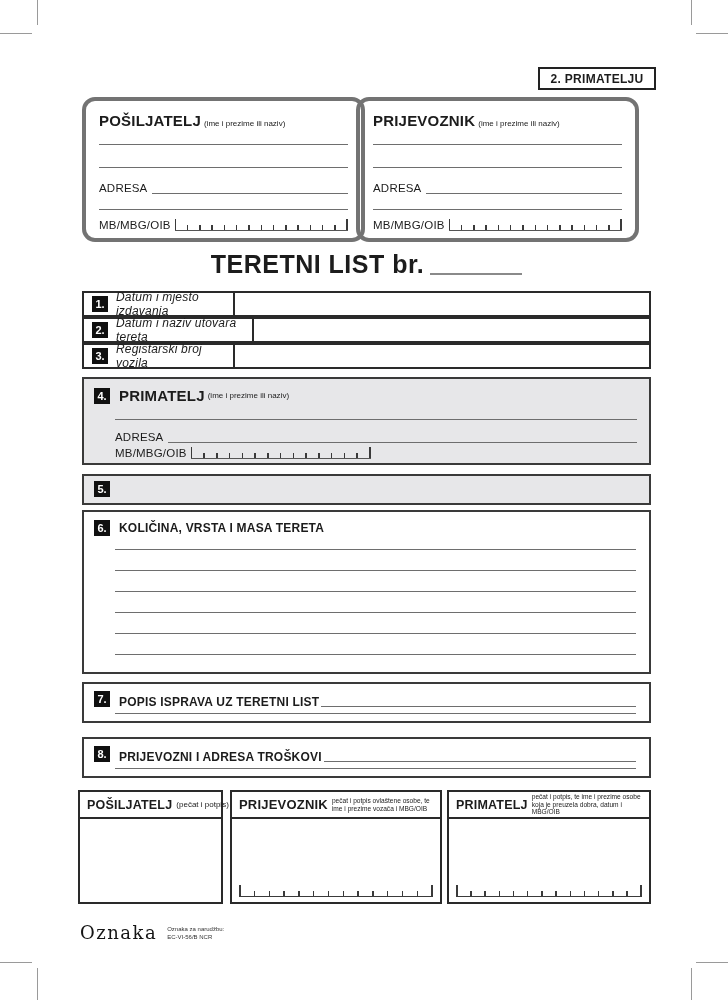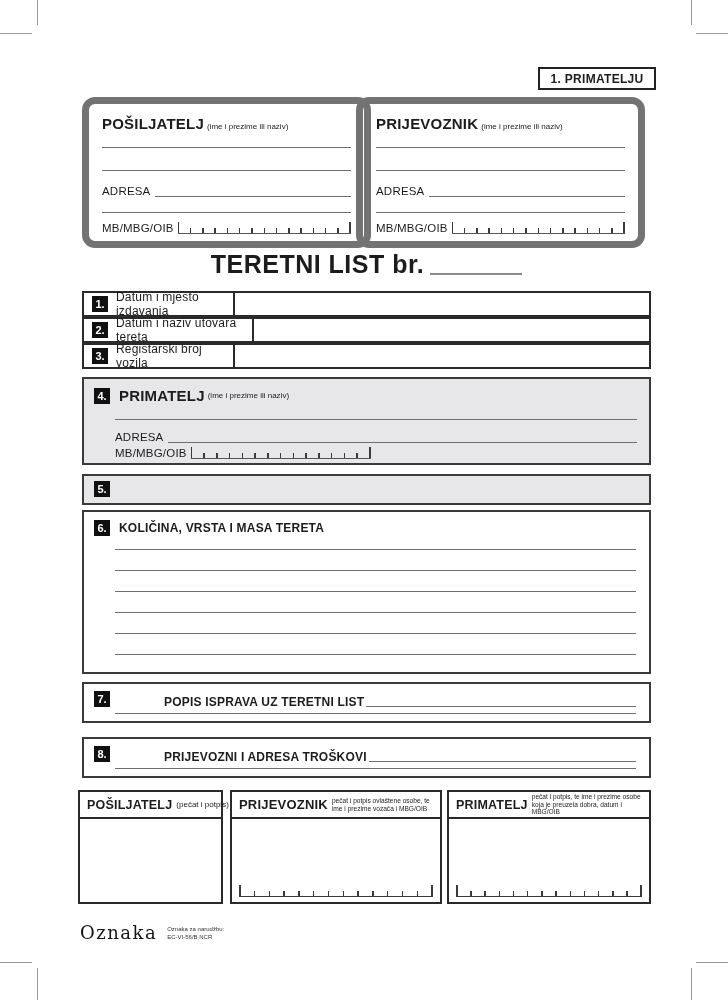--- a/index.html
+++ b/index.html
@@ -5,21 +5,21 @@
   html,body{margin:0;padding:0;background:#fff;}
   .page{position:relative;width:728px;height:1000px;background:#ffffff;overflow:hidden;
         font-family:"Liberation Sans",sans-serif;color:#1c1c1c;}
   
   .crop{position:absolute;background:#9a9a9a;}
   
   .corner-badge{position:absolute;left:538px;top:67px;width:114px;height:19px;
     border:2px solid #222;display:flex;align-items:center;justify-content:center;
     font-size:12px;font-weight:bold;letter-spacing:.3px;}
   
-  .party{position:absolute;top:97px;width:275px;height:137px;border:7px solid #737373;border-radius:13px;}
+  .party{position:absolute;top:97px;width:275px;height:137px;border:4px solid #737373;border-radius:13px;}
   .party.a{left:82px;} .party.b{left:356px;}
   .party-head{position:absolute;left:13px;top:11px;white-space:nowrap;}
   .bold-name{font-weight:bold;font-size:15px;letter-spacing:.2px;}
   .small-note{font-size:8px;color:#222;margin-left:3px;}
   .wline{position:absolute;left:13px;right:13px;border-bottom:1.5px solid #6e6e6e;height:0;}
   .labelrow{position:absolute;left:13px;right:13px;display:flex;align-items:flex-end;}
   .labelrow .lab{font-size:11.5px;letter-spacing:.2px;padding-right:4px;line-height:1;}
   .labelrow .fill{flex:1;border-bottom:1.5px solid #6e6e6e;height:1px;}
   
   .comb{display:flex;justify-content:space-between;align-items:flex-end;
@@ -32,33 +32,33 @@
   .title{font-size:25px;font-weight:bold;letter-spacing:.5px;line-height:1;}
   .title-line{width:92px;border-bottom:2px solid #8a8a8a;margin-left:6px;margin-bottom:2px;}
   
   .rowbox{position:absolute;left:82px;width:565px;height:22px;border:2px solid #2a2a2a;
     display:flex;align-items:center;}
   .rowbox .labcell{display:flex;align-items:center;height:100%;}
   .rowbox .valcell{flex:1;height:100%;border-left:2px solid #2a2a2a;font-size:11px;padding-left:6px;
     display:flex;align-items:center;}
   .badge{width:16px;height:16px;background:#101010;color:#fff;font-size:11px;font-weight:bold;
     display:flex;align-items:center;justify-content:center;margin:0 8px 0 8px;flex:0 0 auto;}
-  .rowlabel{font-size:12px;letter-spacing:.2px;}
+  .rowlabel{font-size:12px;letter-spacing:.2px;font-style:italic;}
   
   .sec{position:absolute;left:82px;width:565px;border:2px solid #3a3a3a;}
   .sec.gray{background:#e7e7e9;}
   .sec-head{position:absolute;left:10px;top:8px;display:flex;align-items:center;}
   .sec-head .badge{margin:0 9px 0 0;}
   .sec-title{font-weight:bold;font-size:15px;letter-spacing:.2px;}
   .sec-title.sm{font-size:12px;}
   .hline{position:absolute;border-bottom:1.5px solid #6e6e6e;height:0;}
   
   .sec78-head{position:absolute;left:10px;right:13px;top:7px;display:flex;align-items:flex-end;}
   .sec78-head .badge{margin:0 9px 2px 0;}
-  .sec78-head .t{font-weight:bold;font-size:12px;letter-spacing:.2px;line-height:1.2;padding-right:2px;margin-left:45px;}
+  .sec78-head .t{font-weight:bold;font-size:12px;letter-spacing:.2px;line-height:1.2;padding-right:2px;}
   .sec78-head .fill{flex:1;border-bottom:1.5px solid #6e6e6e;height:1px;margin-bottom:2px;}
   
   .sig{position:absolute;top:790px;height:110px;border:2px solid #2a2a2a;}
   .sig-head{height:25px;border-bottom:2px solid #2a2a2a;display:flex;align-items:center;padding:0 4px 0 7px;}
   .sig-name{font-weight:bold;letter-spacing:.2px;white-space:nowrap;}
   .sig-note{font-size:8px;margin-left:4px;white-space:nowrap;}
   .sig-note2{font-size:6.6px;line-height:1.15;margin-left:4px;}
   .sig-comb{position:absolute;left:7px;right:7px;bottom:5px;}
   
   .footer{position:absolute;left:80px;top:924px;display:flex;align-items:flex-start;}
@@ -73,21 +73,21 @@
   <div class="crop" style="left:37px;top:0;width:1px;height:25px;"></div>
   <div class="crop" style="left:0;top:33px;width:32px;height:1px;"></div>
   <div class="crop" style="left:691px;top:0;width:1px;height:25px;"></div>
   <div class="crop" style="left:696px;top:33px;width:32px;height:1px;"></div>
   <div class="crop" style="left:0;top:962px;width:32px;height:1px;"></div>
   <div class="crop" style="left:37px;top:968px;width:1px;height:32px;"></div>
   <div class="crop" style="left:696px;top:962px;width:32px;height:1px;"></div>
   <div class="crop" style="left:691px;top:968px;width:1px;height:32px;"></div>
 
   <div class="corner-badge">
-    <span>1. PRIMATELJU</span>
+    <span>2. PRIMATELJU</span>
   </div>
 
   <div class="party a">
     <div class="party-head">
       <span class="bold-name">POŠILJATELJ</span><span class="small-note">(ime i prezime ili naziv)</span>
     </div>
     <div class="wline" style="top:43px;"></div>
     <div class="wline" style="top:66px;"></div>
     <div class="labelrow" style="top:76px;height:17px;">
       <span class="lab">ADRESA</span>

